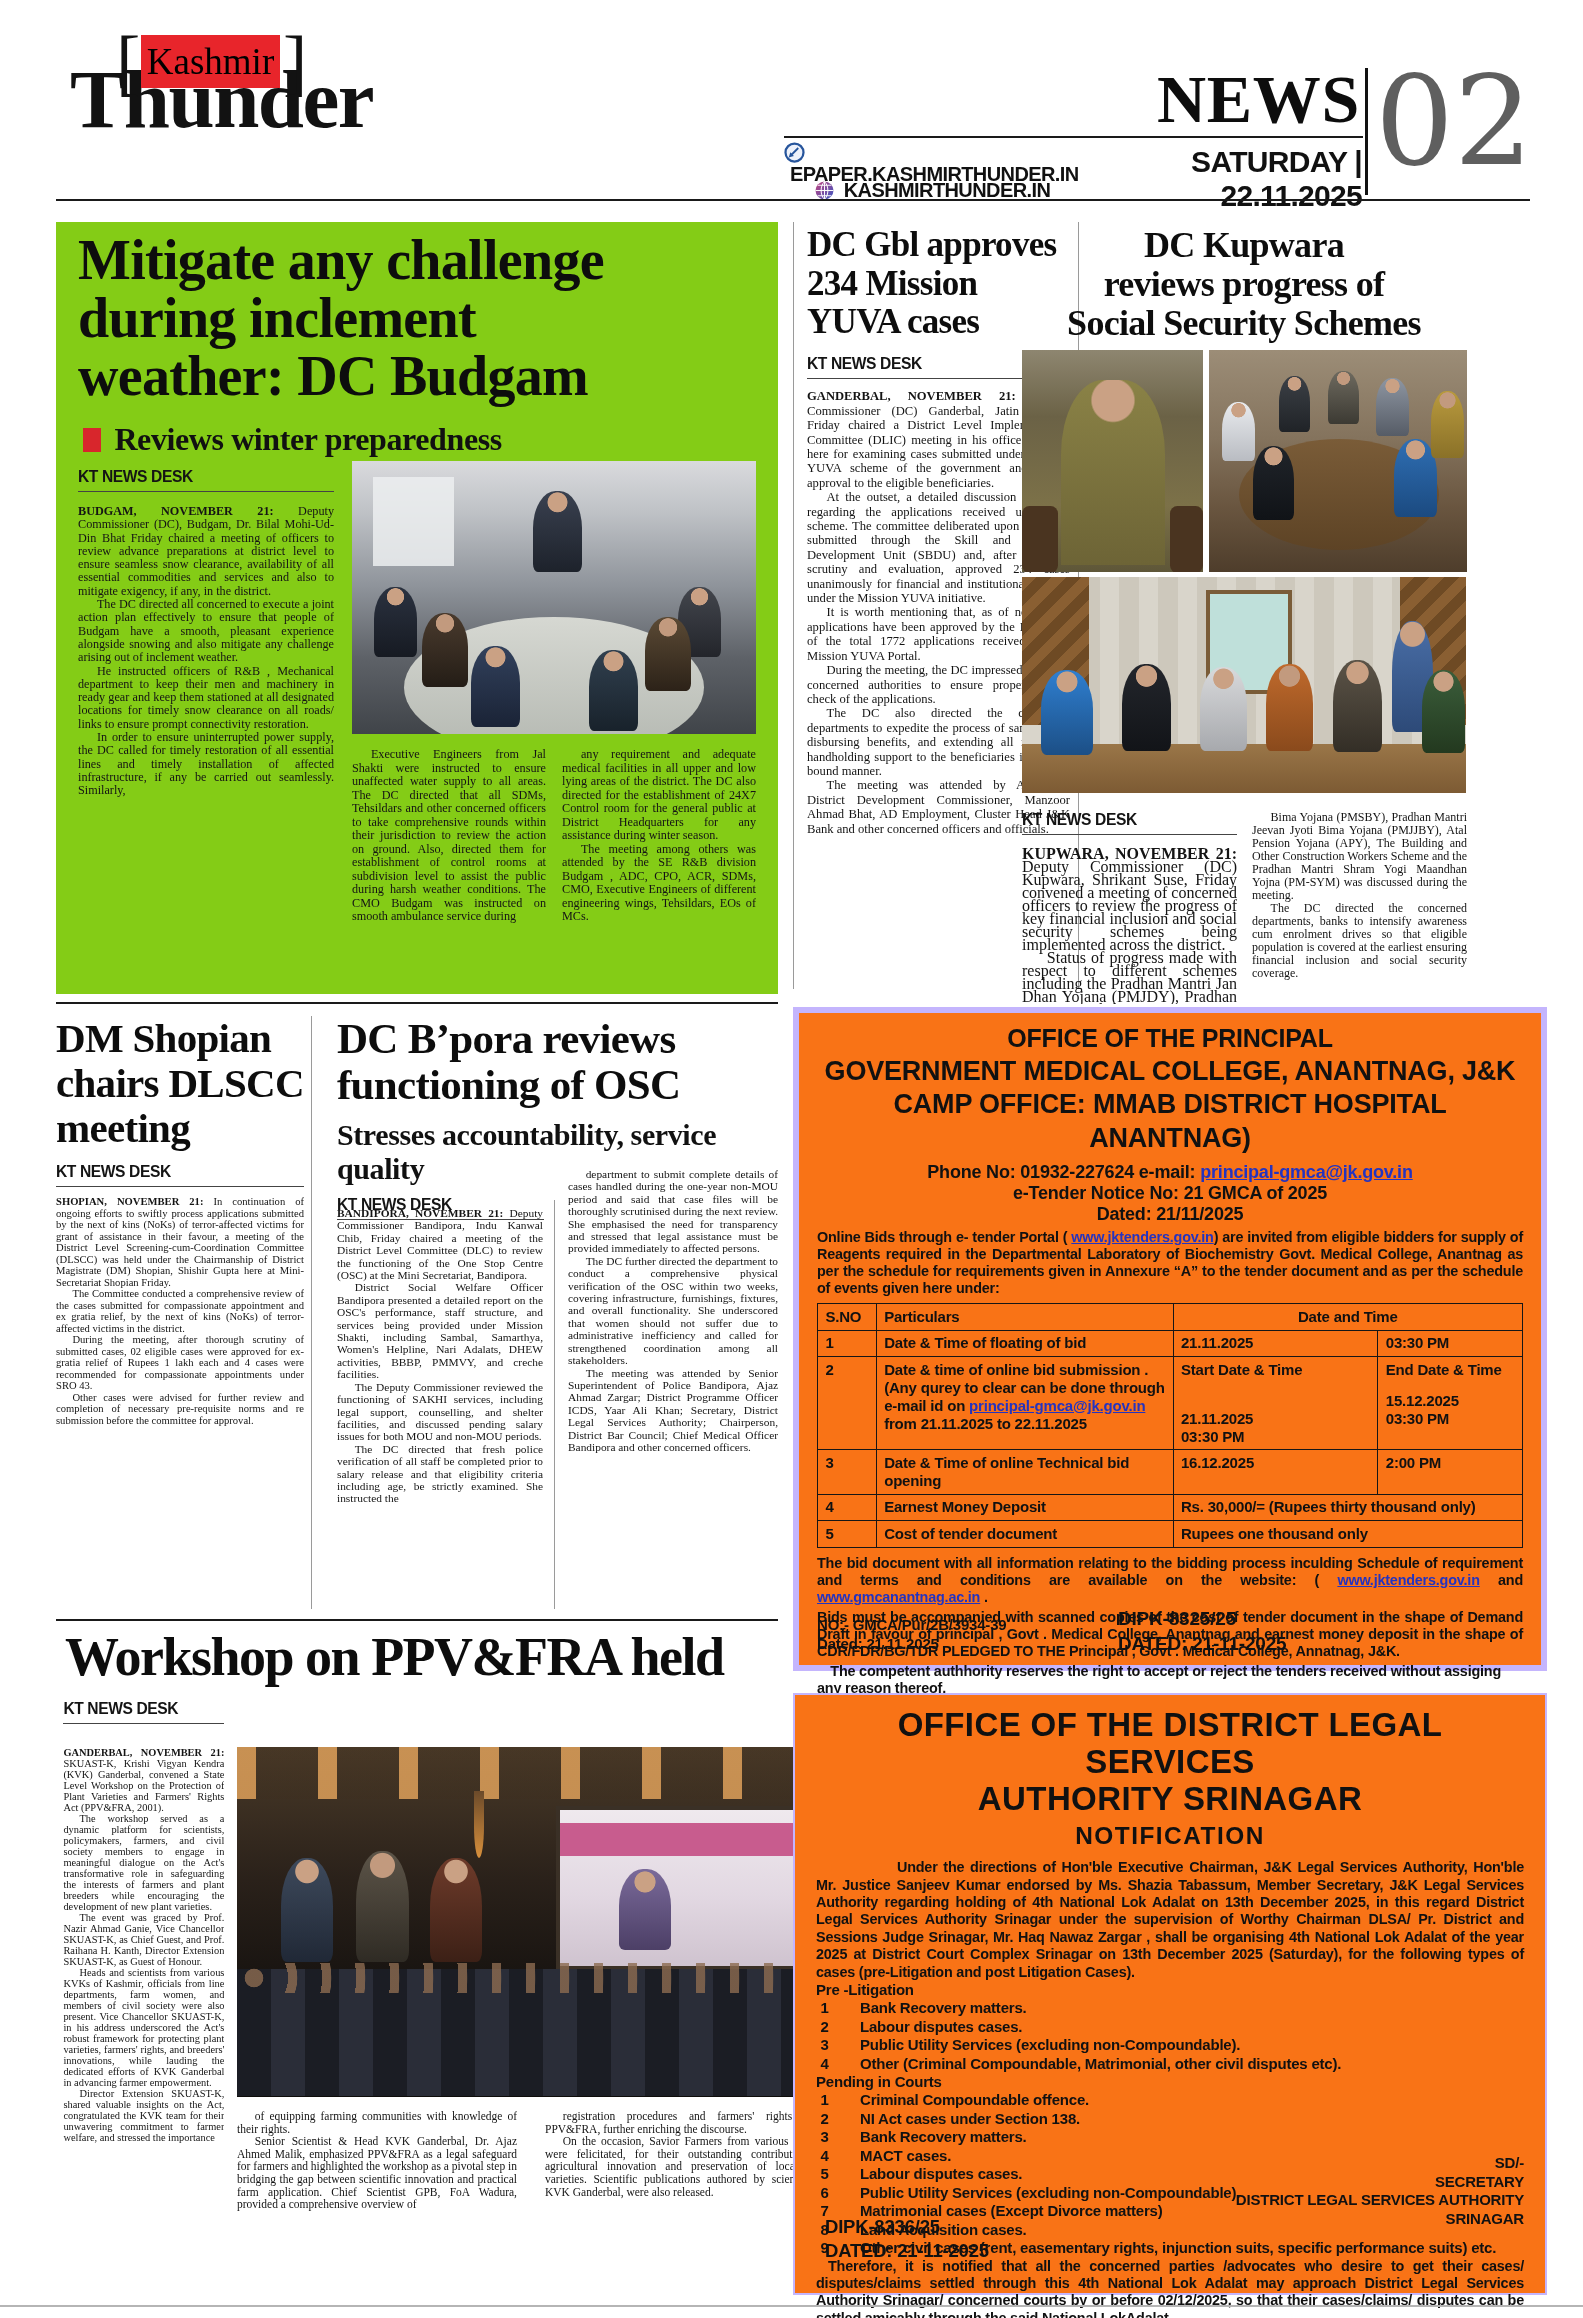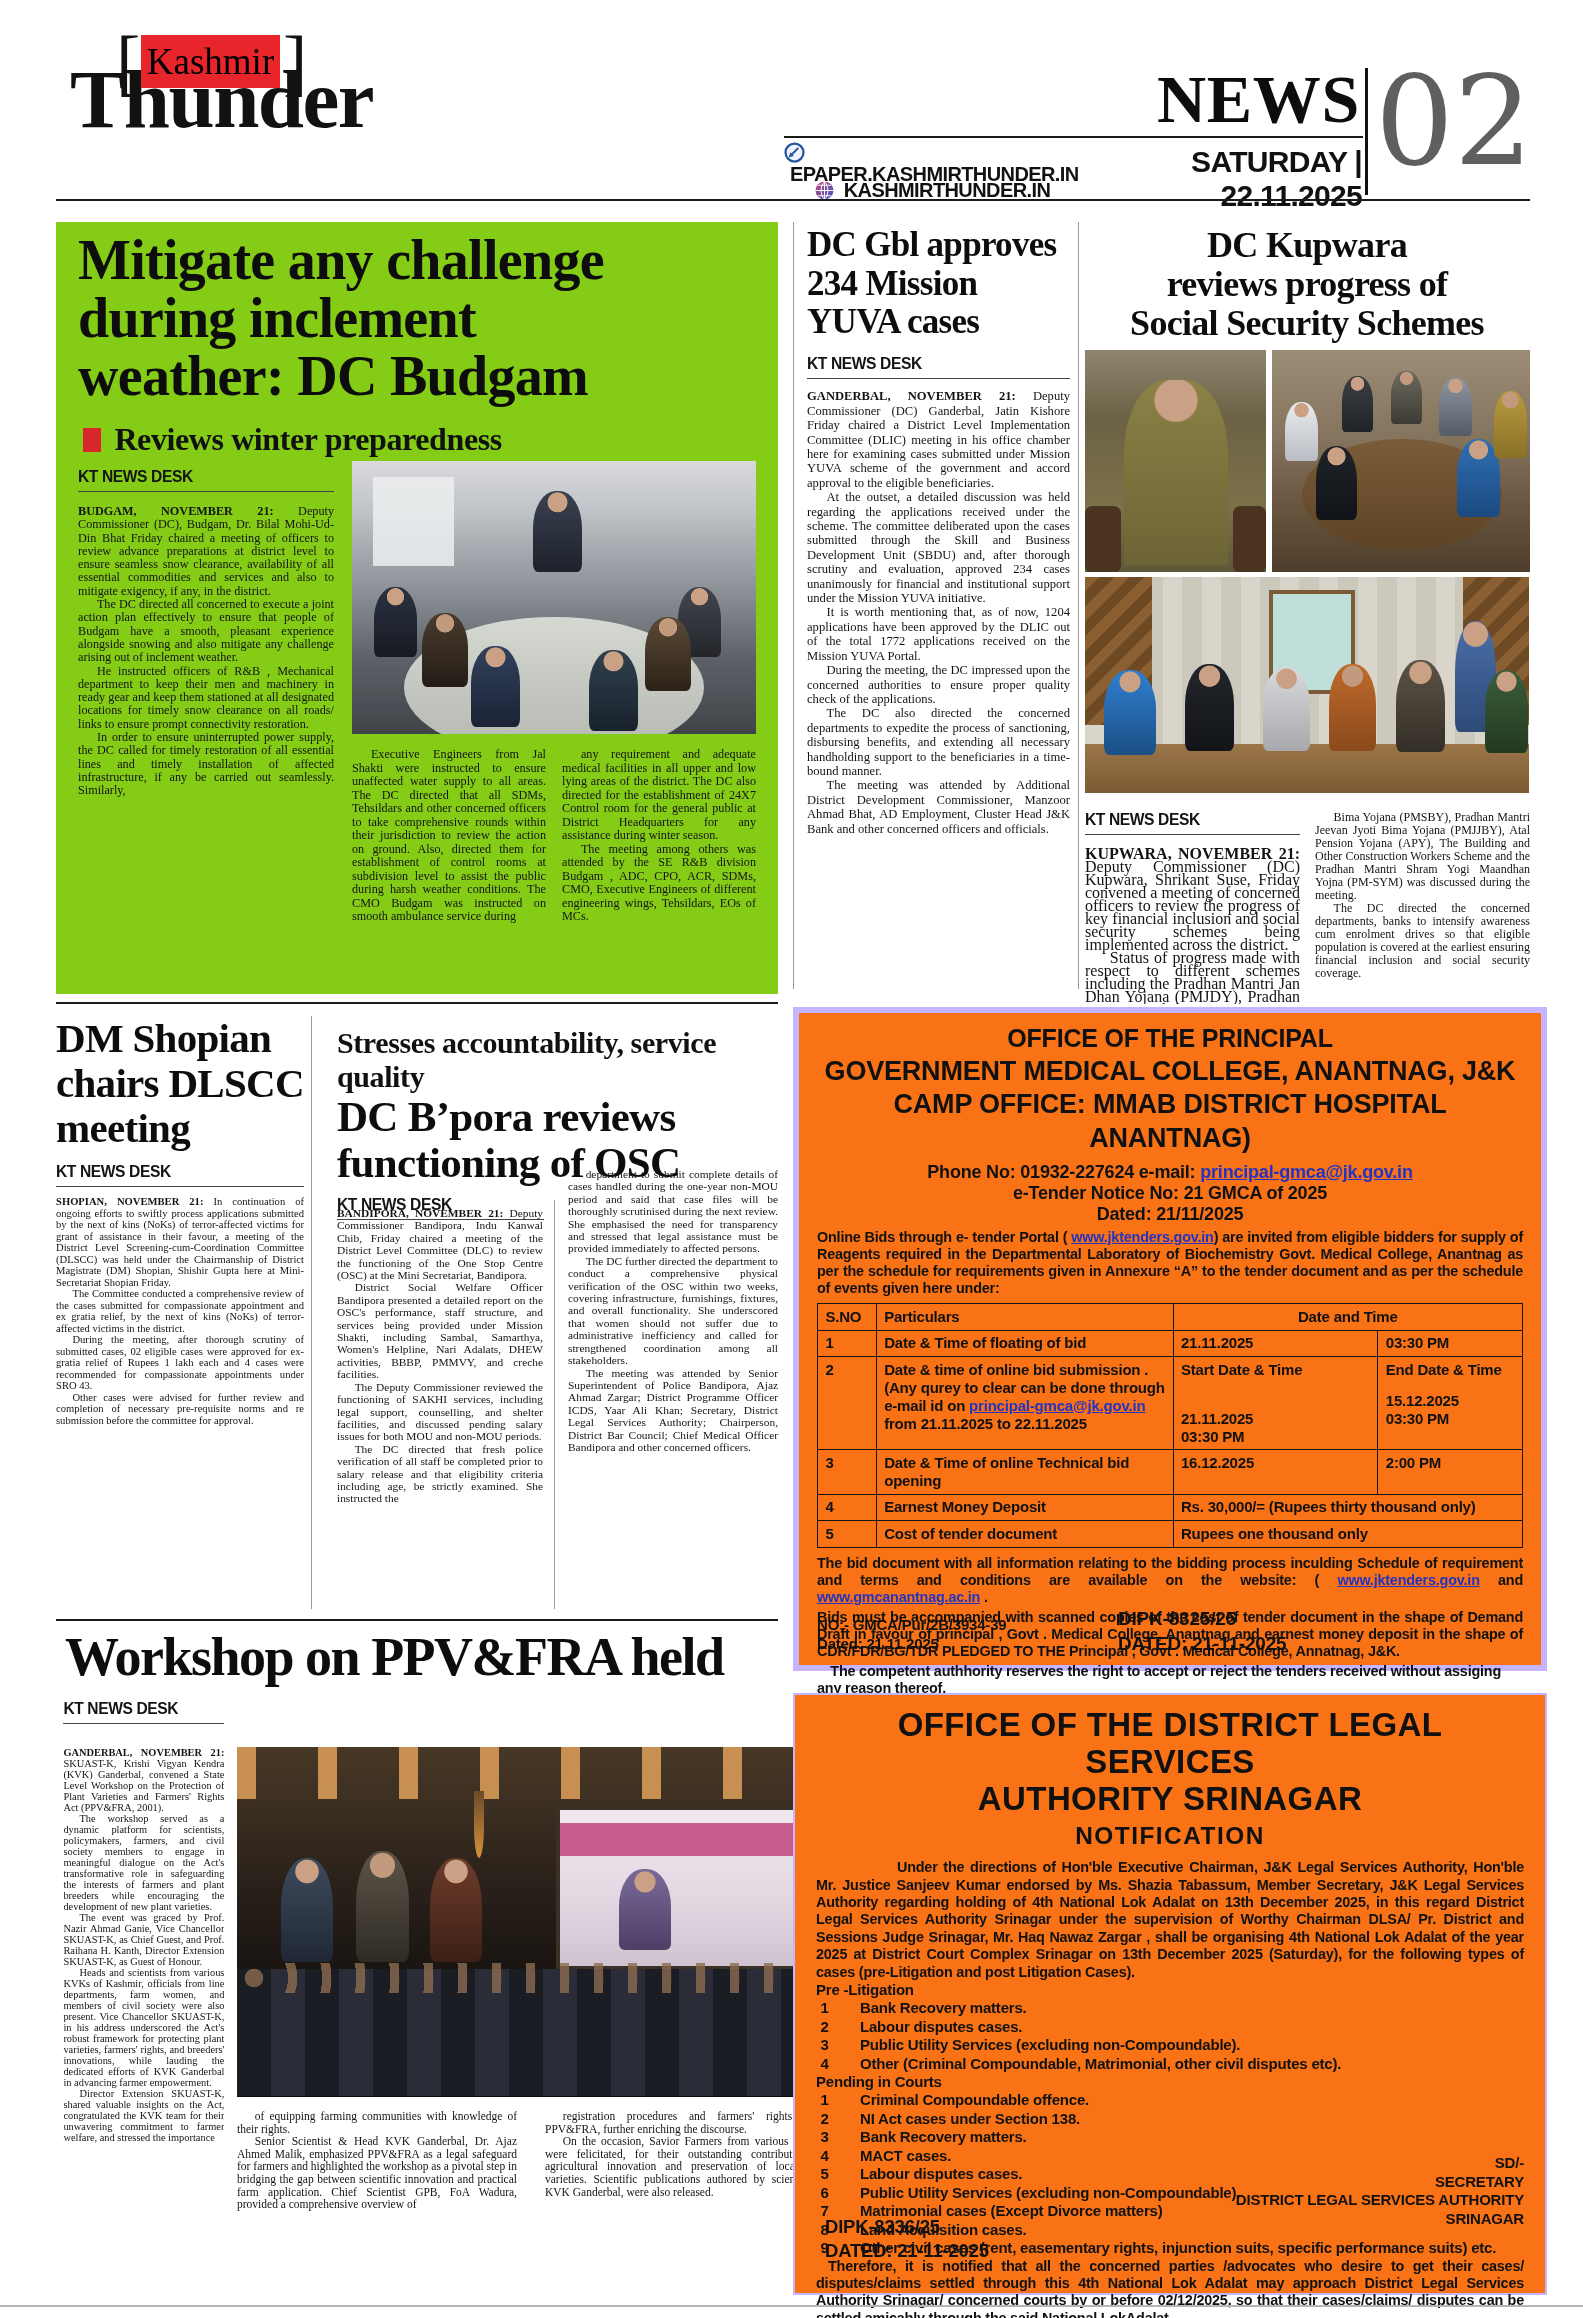--- a/index.html
+++ b/index.html
@@ -120,21 +120,21 @@
     <div class="serif hl pre" data-bind="gbl.headline" style="font-size:35px;line-height:1.1;">DC Gbl approves
 234 Mission
 YUVA cases</div>
     <div class="byline" data-bind="gbl.byline" style="margin-top:13.3px;width:263px;">KT NEWS DESK</div>
     <div class="bt" style="margin-top:10.4px;width:263px;height:585px;font-size:12.6px;line-height:14.4px;">
       <p class="lead"><b data-bind="gbl.dateline">GANDERBAL, NOVEMBER 21: </b><span data-bind="gbl.lead_rest">Deputy Commissioner (DC) Ganderbal, Jatin Kishore Friday chaired a District Level Implementation Committee (DLIC) meeting in his office chamber here for examining cases submitted under Mission YUVA scheme of the government and accord approval to the eligible beneficiaries.</span></p>
       <div data-bind-list="gbl.more"><p>At the outset, a detailed discussion was held regarding the applications received under the scheme. The committee deliberated upon the cases submitted through the Skill and Business Development Unit (SBDU) and, after thorough scrutiny and evaluation, approved 234 cases unanimously for financial and institutional support under the Mission YUVA initiative.</p><p>It is worth mentioning that, as of now, 1204 applications have been approved by the DLIC out of the total 1772 applications received on the Mission YUVA Portal.</p><p>During the meeting, the DC impressed upon the concerned authorities to ensure proper quality check of the applications.</p><p>The DC also directed the concerned departments to expedite the process of sanctioning, disbursing benefits, and extending all necessary handholding support to the beneficiaries in a time-bound manner.</p><p>The meeting was attended by Additional District Development Commissioner, Manzoor Ahmad Bhat, AD Employment, Cluster Head J&amp;K Bank and other concerned officers and officials.</p></div>
     </div>
   </div>
 
-  <div class="abs" style="left:1085px;top:226px;width:444px;height:763px;">
+  <div class="abs" style="left:1022px;top:226px;width:444px;height:763px;">
     <div class="serif hl pre tcenter" data-bind="kupwara.headline" style="font-size:36px;line-height:1.08;letter-spacing:-0.7px;">DC Kupwara
 reviews progress of
 Social Security Schemes</div>
 
     <div class="photo" style="left:0;top:124px;width:181px;height:222px;background:linear-gradient(180deg,#8e8670 0%,#6b6246 30%,#7c7148 70%,#5e5638 100%);">
       <div class="pf" style="left:39px;top:30px;width:104px;height:185px;border-radius:40% 40% 0 0;background:radial-gradient(circle at 50% 11%,#caa184 0 12%,rgba(0,0,0,0) 13%),linear-gradient(#8a8246,#6d6436);"></div>
       <div class="abs" style="left:0;top:156px;width:36px;height:67px;background:#4a3420;border-radius:7.4px;"></div>
       <div class="abs" style="left:148px;top:156px;width:33px;height:67px;background:#4a3420;border-radius:7.4px;"></div>
     </div>
     <div class="photo" style="left:187px;top:124px;width:258px;height:222px;background:linear-gradient(180deg,#9c8d77 0%,#84735d 40%,#6a5640 70%,#4e3d2b 100%);">
@@ -180,23 +180,23 @@
 chairs DLSCC
 meeting</div>
     <div class="byline" data-bind="shopian.byline" style="margin-top:12px;width:248px;">KT NEWS DESK</div>
     <div class="bt" style="margin-top:9px;width:248px;height:335px;font-size:10.6px;line-height:11.5px;">
       <p class="lead"><b data-bind="shopian.dateline">SHOPIAN, NOVEMBER 21: </b><span data-bind="shopian.lead_rest">In continuation of ongoing efforts to swiftly process applications submitted by the next of kins (NoKs) of terror-affected victims for grant of assistance in their favour, a meeting of the District Level Screening-cum-Coordination Committee (DLSCC) was held under the Chairmanship of District Magistrate (DM) Shopian, Shishir Gupta here at Mini-Secretariat Shopian Friday.</span></p>
       <div data-bind-list="shopian.more"><p>The Committee conducted a comprehensive review of the cases submitted for compassionate appointment and ex gratia relief, by the next of kins (NoKs) of terror-affected victims in the district.</p><p>During the meeting, after thorough scrutiny of submitted cases, 02 eligible cases were approved for ex-gratia relief of Rupees 1 lakh each and 4 cases were recommended for compassionate appointments under SRO 43.</p><p>Other cases were advised for further review and completion of necessary pre-requisite norms and re submission before the committee for approval.</p></div>
     </div>
   </div>
 
   <div class="abs" style="left:337px;top:1016px;width:441px;height:593px;">
-    <div class="serif" data-bind="bpora.subhead" style="font-size:30px;font-weight:700;margin-top:10.4px;letter-spacing:-0.4px;">Stresses accountability, service quality</div>
     <div class="serif hl pre" data-bind="bpora.headline" style="font-size:43px;line-height:1.06;">DC B’pora reviews
 functioning of OSC</div>
+    <div class="serif" data-bind="bpora.subhead" style="font-size:30px;font-weight:700;margin-top:10.4px;letter-spacing:-0.4px;">Stresses accountability, service quality</div>
     <div class="byline" data-bind="bpora.byline" style="margin-top:10.4px;width:207px;">KT NEWS DESK</div>
     <div class="abs bt" style="left:0;top:191px;width:206px;height:400px;font-size:11.4px;line-height:12.4px;">
       <p class="lead"><b data-bind="bpora.dateline">BANDIPORA, NOVEMBER 21: </b><span data-bind="bpora.lead_rest">Deputy Commissioner Bandipora, Indu Kanwal Chib, Friday chaired a meeting of the District Level Committee (DLC) to review the functioning of the One Stop Centre (OSC) at the Mini Secretariat, Bandipora.</span></p>
       <div data-bind-list="bpora.col1_more"><p>District Social Welfare Officer Bandipora presented a detailed report on the OSC's performance, staff structure, and services being provided under Mission Shakti, including Sambal, Samarthya, Women's Helpline, Nari Adalats, DHEW activities, BBBP, PMMVY, and creche facilities.</p><p>The Deputy Commissioner reviewed the functioning of SAKHI services, including legal support, counselling, and shelter facilities, and discussed pending salary issues for both MOU and non-MOU periods.</p><p>The DC directed that fresh police verification of all staff be completed prior to salary release and that eligibility criteria including age, be strictly examined. She instructed the</p></div>
     </div>
     <div class="abs bt" style="left:231px;top:152px;width:210px;height:441px;font-size:11.4px;line-height:12.4px;">
       <div data-bind-list="bpora.col2"><p>department to submit complete details of cases handled during the one-year non-MOU period and said that case files will be thoroughly scrutinised during the next review. She emphasised the need for transparency and stressed that legal assistance must be provided immediately to affected persons.</p><p>The DC further directed the department to conduct a comprehensive physical verification of the OSC within two weeks, covering infrastructure, furnishings, fixtures, and overall functionality. She underscored that women should not suffer due to administrative inefficiency and called for strengthened coordination among all stakeholders.</p><p>The meeting was attended by Senior Superintendent of Police Bandipora, Ajaz Ahmad Zargar; District Programme Officer ICDS, Yaar Ali Khan; Secretary, District Legal Services Authority; Chairperson, District Bar Council; Chief Medical Officer Bandipora and other concerned officers.</p></div>
     </div>
   </div>
 

